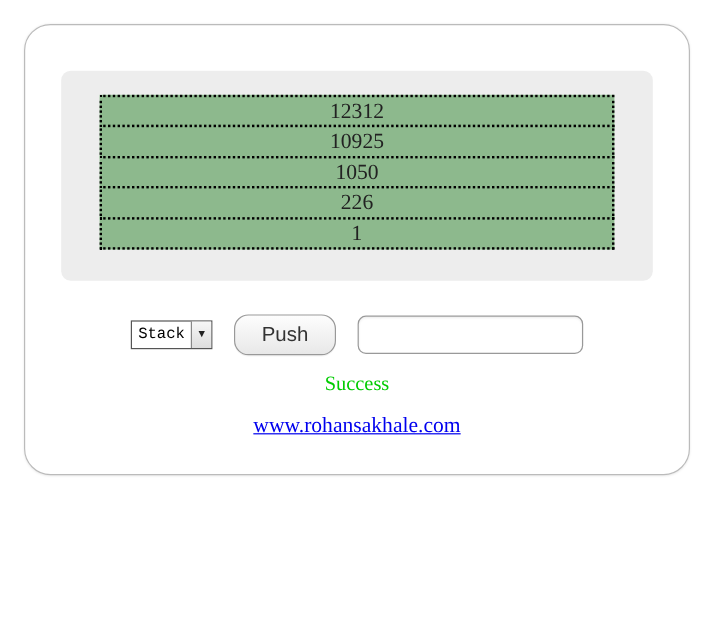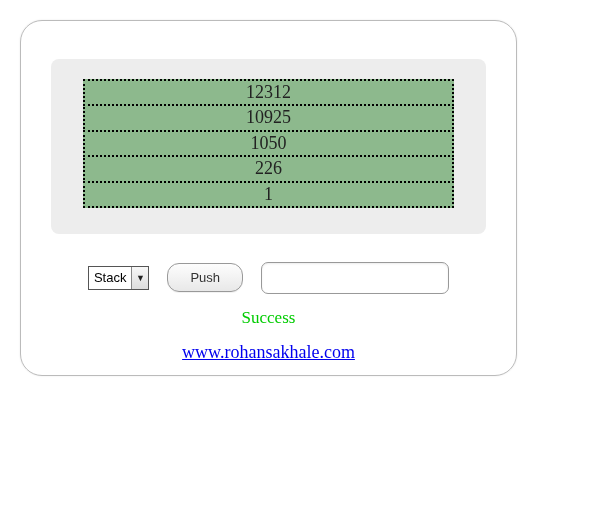--- a/index.html
+++ b/index.html
@@ -2,24 +2,24 @@
 <html><head>
   <meta charset="utf-8">
   <style>
     body {
       margin: 0;
       padding: 20px;
       font-family: "Times New Roman", serif;
       background: #fff;
     }
     .card {
-      width: 497px;
+      width: 555px;
       border: 1px solid #bbb;
       border-radius: 22px;
-      padding: 38px 30px 12px 30px;
+      padding: 38px 30px 30px 30px;
       box-sizing: border-box;
       box-shadow: 0 0 2px rgba(0,0,0,0.1);
     }
     .stack-display {
       background: #ededed;
       border-radius: 8px;
       padding: 20px 32px 28px 32px;
       margin-bottom: 28px;
     }
     .stack-item {
@@ -38,21 +38,21 @@
       justify-content: center;
       gap: 18px;
       margin-bottom: 14px;
     }
     .select-wrap {
       display: inline-flex;
       align-items: center;
       border: 1px solid #555;
       height: 22px;
       font-size: 13px;
-      font-family: Liberation Sans, sans-serif;
+      font-family: Liberation Mono, monospace;
       background: #fff;
     }
     .select-label {
       padding: 0 5px;
     }
     .select-arrow {
       width: 16px;
       height: 100%;
       display: flex;
       align-items: center;
@@ -61,21 +61,21 @@
       border-left: 1px solid #888;
       font-size: 9px;
       color: #222;
     }
     .btn {
       border: 1px solid #999;
       border-radius: 12px;
       background: linear-gradient(#fdfdfd,#e8e8e8);
       padding: 6px 22px;
       font-family: Arial, sans-serif;
-      font-size: 13px;
+      font-size: 17px;
       color: #333;
       box-shadow: 0 1px 0 rgba(0,0,0,0.05);
       cursor: pointer;
     }
     .value-input {
       width: 170px;
       height: 30px;
       border: 1px solid #999;
       border-radius: 7px;
       background: #fff;

